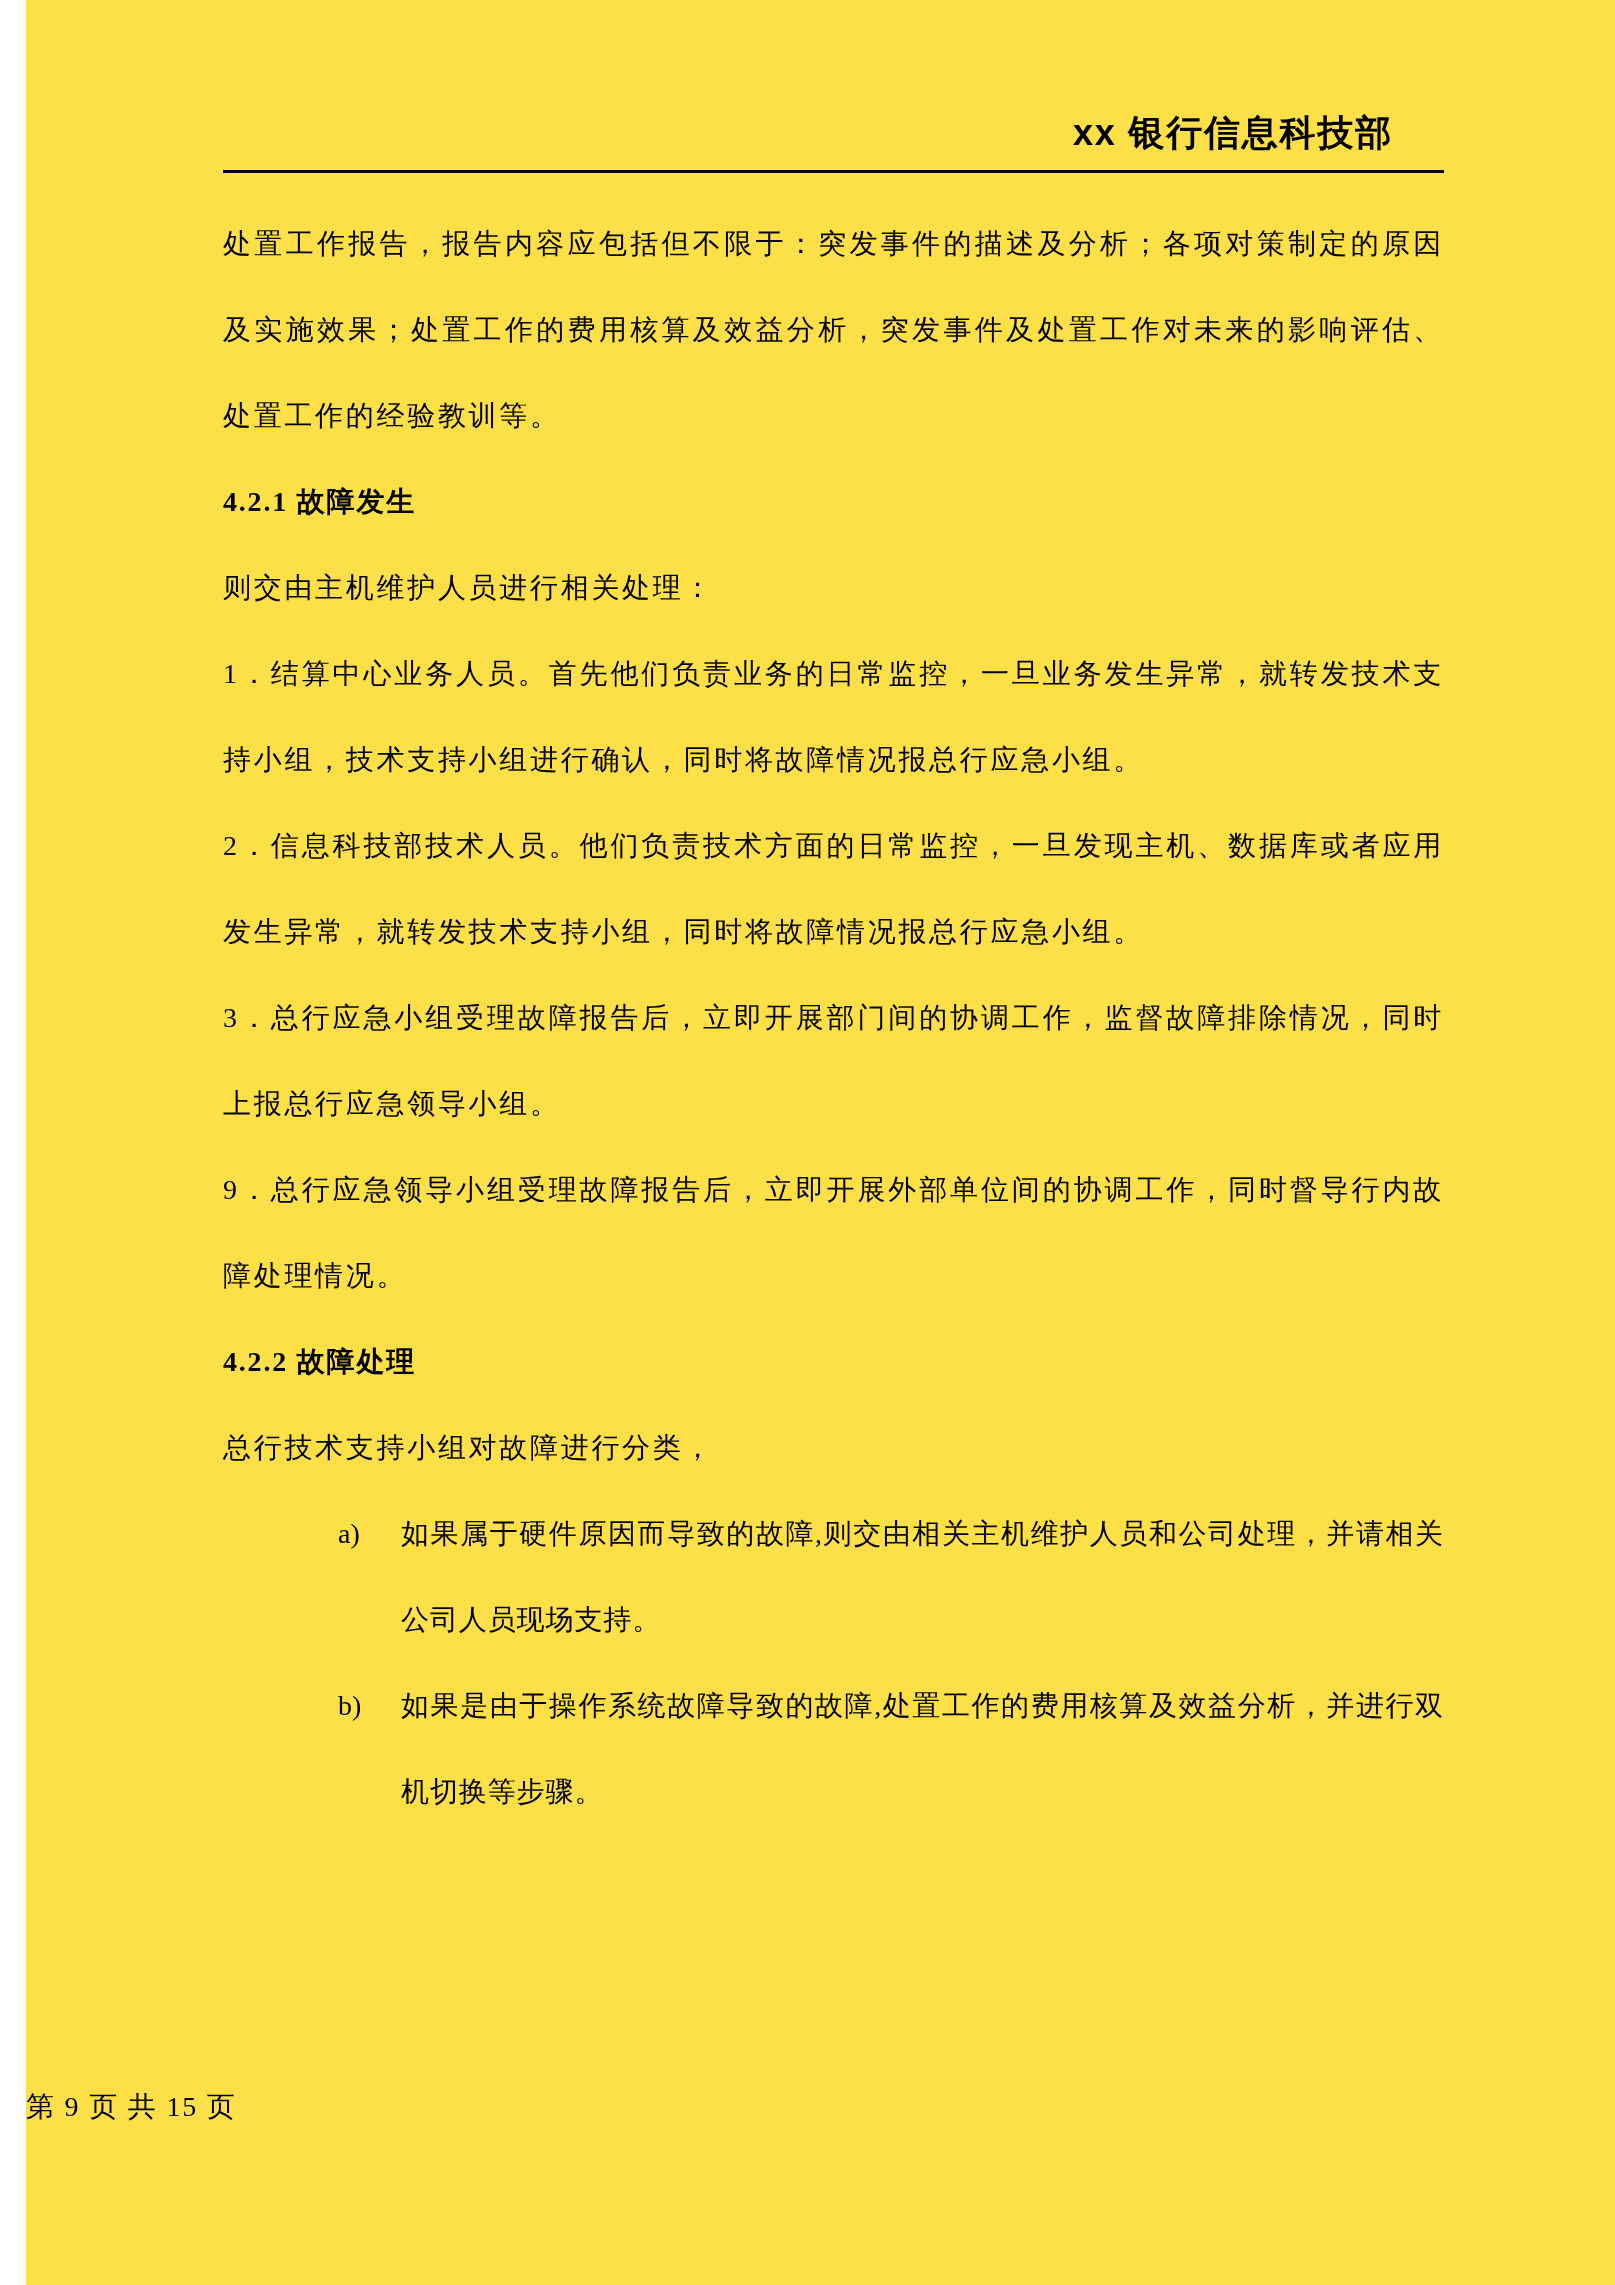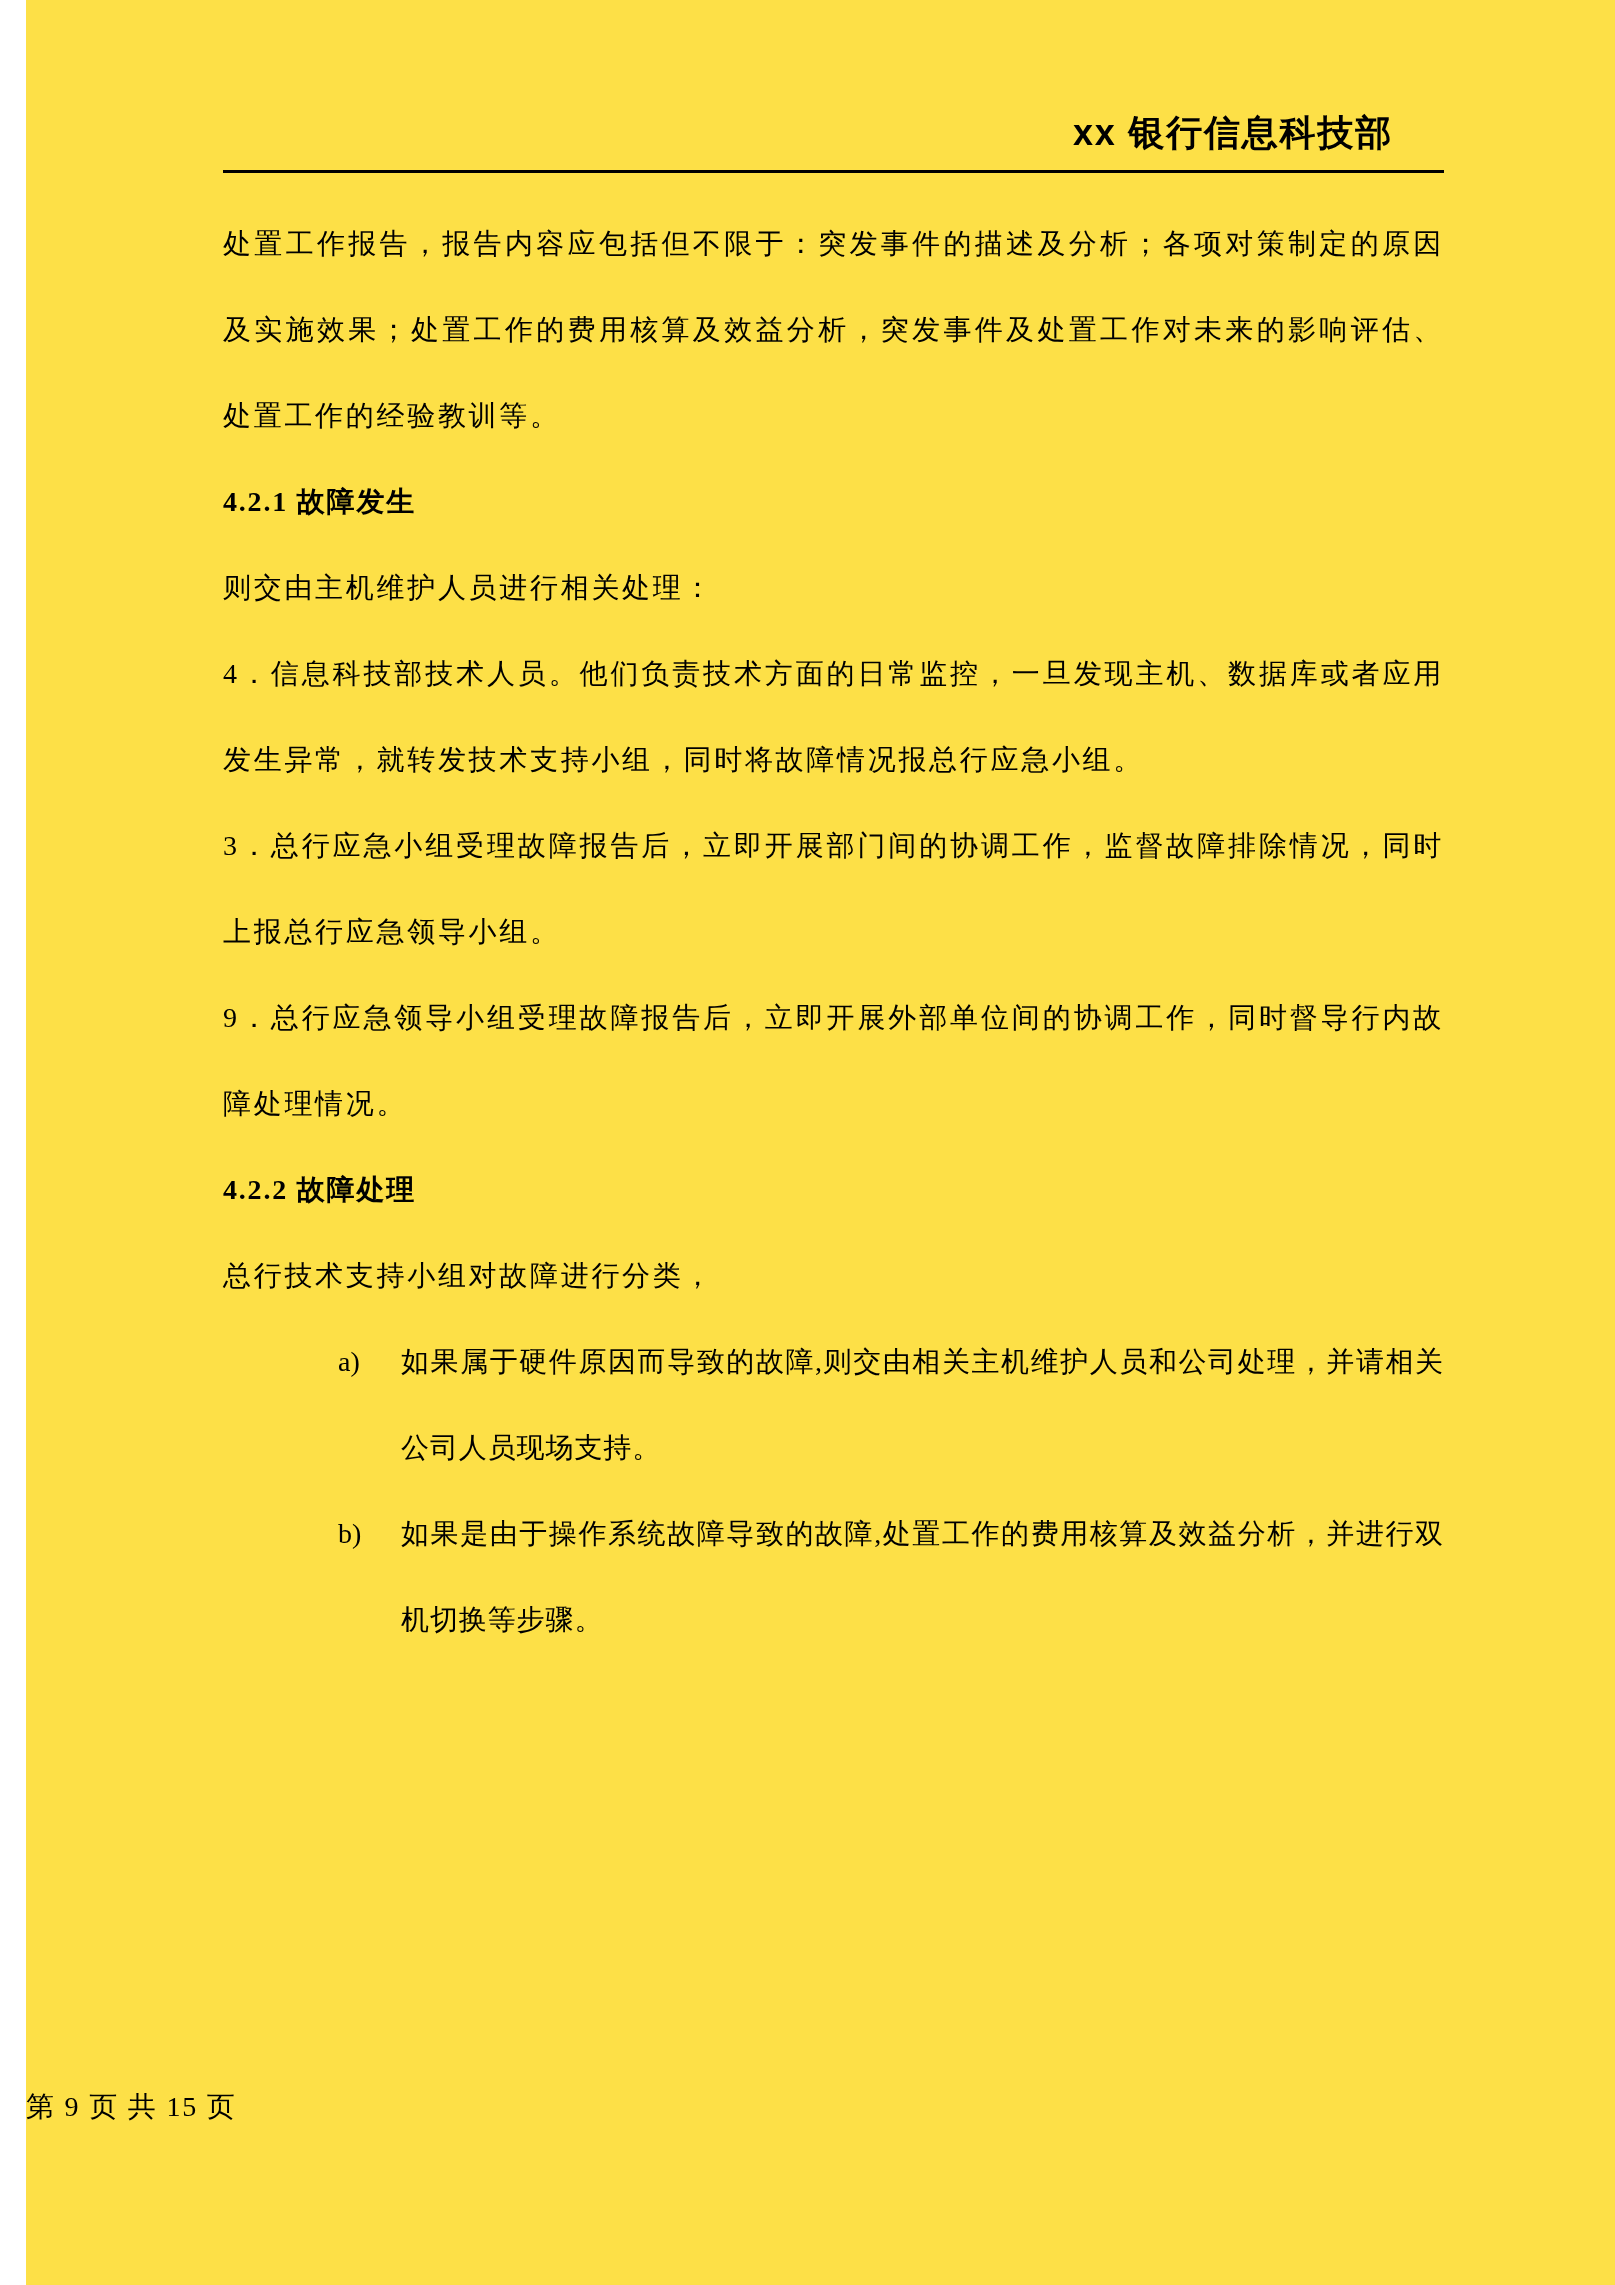--- a/index.html
+++ b/index.html
@@ -95,22 +95,23 @@
   </div>
 
   <div class="content">
 
     <p>处置工作报告，报告内容应包括但不限于：突发事件的描述及分析；各项对策制定的原因及实施效果；处置工作的费用核算及效益分析，突发事件及处置工作对未来的影响评估、处置工作的经验教训等。</p>
 
     <p class="heading">4.2.1 故障发生</p>
 
     <p>则交由主机维护人员进行相关处理：</p>
 
+    <p>1．结算中心业务人员。首先他们负责业务的日常监控，一旦业务发生异常，就转发技术支持小组，技术支持小组进行确认，同时将故障情况报总行应急小组。</p>
 
-    <p>4．信息科技部技术人员。他们负责技术方面的日常监控，一旦发现主机、数据库或者应用发生异常，就转发技术支持小组，同时将故障情况报总行应急小组。</p>
+    <p>2．信息科技部技术人员。他们负责技术方面的日常监控，一旦发现主机、数据库或者应用发生异常，就转发技术支持小组，同时将故障情况报总行应急小组。</p>
 
     <p>3．总行应急小组受理故障报告后，立即开展部门间的协调工作，监督故障排除情况，同时上报总行应急领导小组。</p>
 
     <p>9．总行应急领导小组受理故障报告后，立即开展外部单位间的协调工作，同时督导行内故障处理情况。</p>
 
     <p class="heading heading-gap">4.2.2 故障处理</p>
 
     <p>总行技术支持小组对故障进行分类，</p>
 
     <div class="lettered-item">

